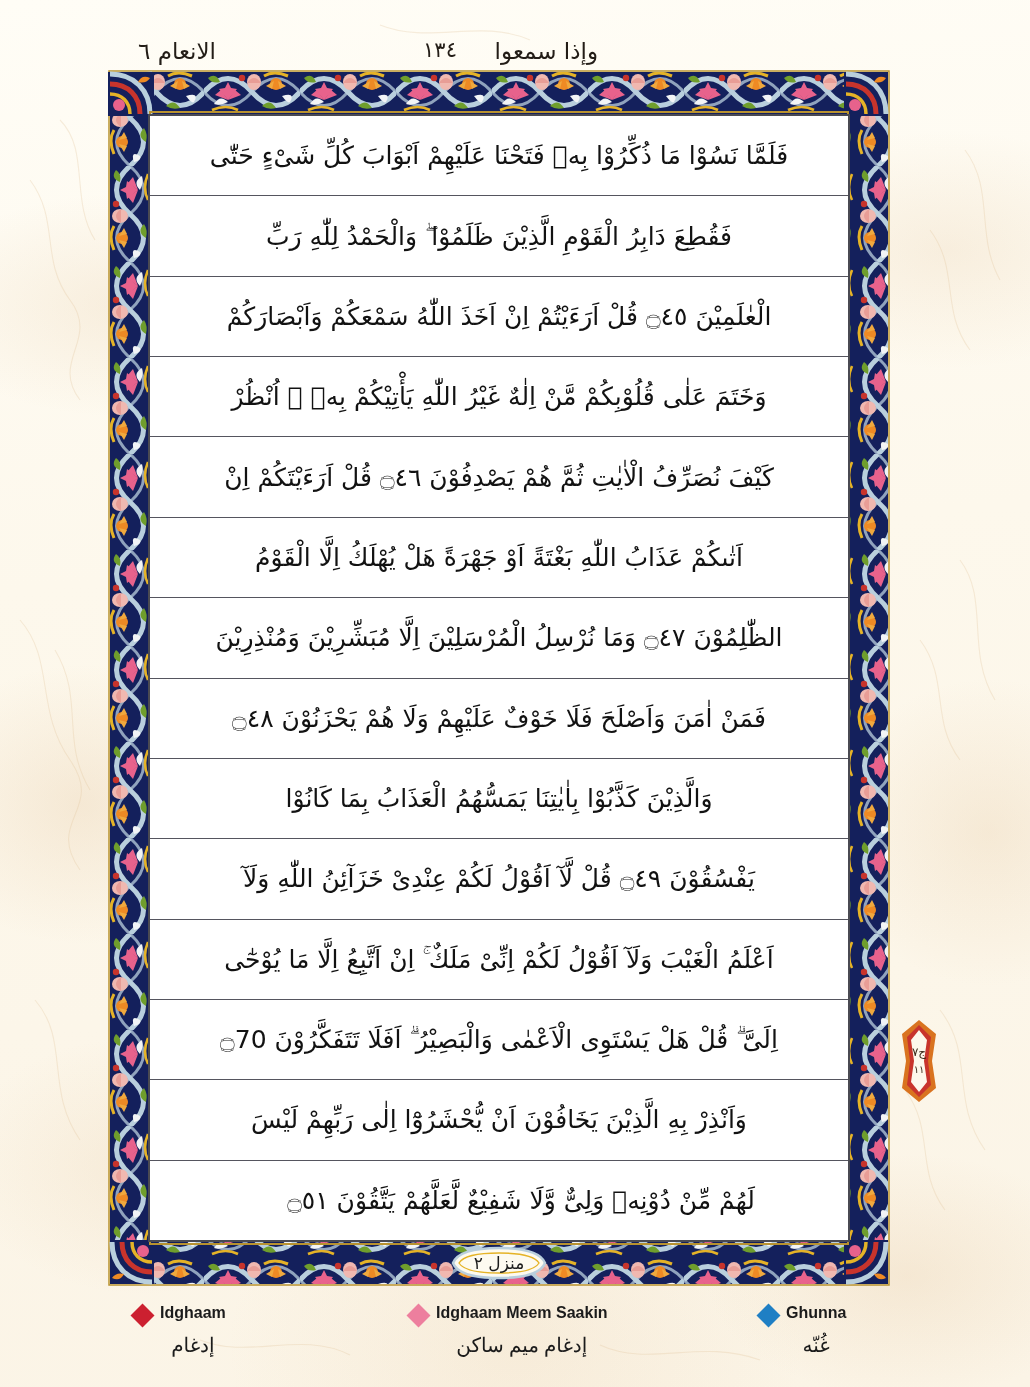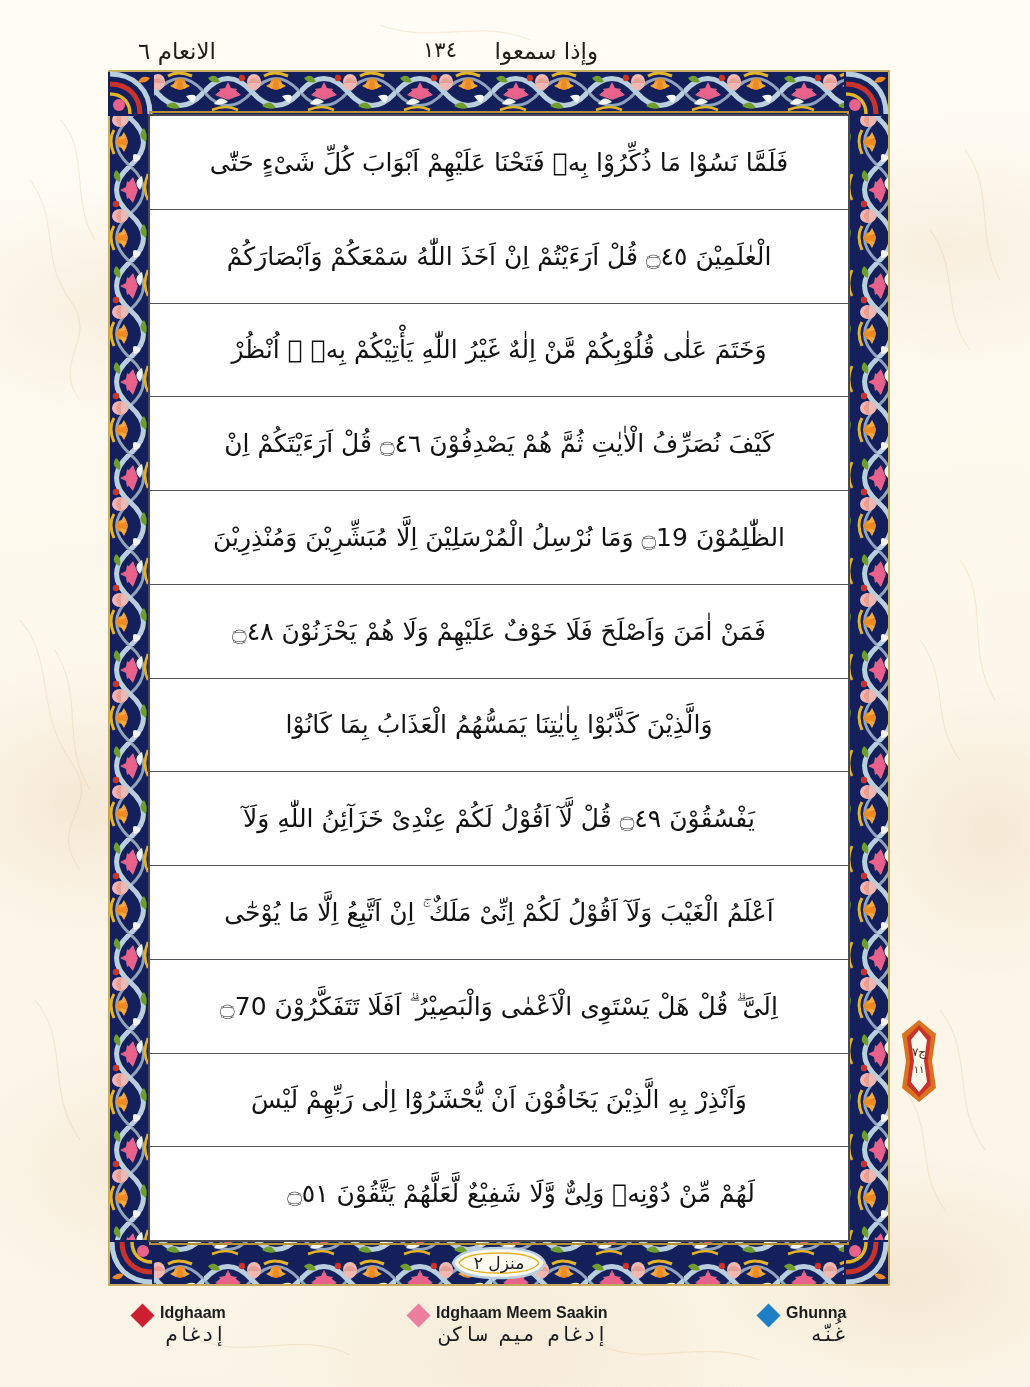--- a/index.html
+++ b/index.html
@@ -81,21 +81,21 @@
   }
 
   
   #legend{
     position:absolute;left:0;right:8px;top:1300px;height:62px;
   }
   .legend-item{position:absolute;display:flex;align-items:flex-start;}
   .lg-diamond{width:17px;height:17px;transform:rotate(45deg);margin-top:3px;margin-right:9px;flex:0 0 auto;}
   .lg-texts{display:flex;flex-direction:column;line-height:1.12;}
   .lg-en{font-size:16px;font-weight:bold;color:#1b1b1b;font-family:"Liberation Sans",sans-serif;}
-  .lg-ar{font-size:20px;color:#1b1b1b;font-family:Liberation Mono, monospace;direction:rtl;text-align:right;margin-top:3px;}
+  .lg-ar{font-size:20px;color:#1b1b1b;font-family:Liberation Serif, serif;direction:rtl;text-align:center;margin-top:12px;}
   #legend-0{left:134px;top:4px;}
   #legend-1{left:410px;top:4px;}
   #legend-2{left:760px;top:4px;}
 </style>
 </head>
 <body>
 
 <div id="page">
 
   <svg id="veins" viewBox="0 0 1030 1387" preserveAspectRatio="none">
@@ -225,30 +225,36 @@
         <path d="M-46 0 Q-40 -15 0 -15 Q40 -15 46 0 Q40 15 0 15 Q-40 15 -46 0 Z" fill="#fdfaf0" stroke="#b9cfdd" stroke-width="2.5"></path>
         <path d="M-40 0 Q-34 -10 0 -10 Q34 -10 40 0 Q34 10 0 10 Q-34 10 -40 0 Z" fill="none" stroke="#e5b327" stroke-width="1.4"></path>
       </g>
     </svg>
 
     <div id="panel">
       <div class="ayah-line">
           <span class="ayah-text">فَلَمَّا نَسُوْا مَا ذُكِّرُوْا بِهٖ فَتَحْنَا عَلَيْهِمْ اَبْوَابَ كُلِّ شَىْءٍ حَتّٰى</span>
         </div>
       <div class="ayah-line">
+          <span class="ayah-text">فَقُطِعَ دَابِرُ الْقَوْمِ الَّذِيْنَ ظَلَمُوْا ۖ وَالْحَمْدُ لِلّٰهِ رَبِّ</span>
+        </div>
+      <div class="ayah-line">
           <span class="ayah-text">الْعٰلَمِيْنَ ۝٤٥ قُلْ اَرَءَيْتُمْ اِنْ اَخَذَ اللّٰهُ سَمْعَكُمْ وَاَبْصَارَكُمْ</span>
         </div>
       <div class="ayah-line">
           <span class="ayah-text">وَخَتَمَ عَلٰى قُلُوْبِكُمْ مَّنْ اِلٰهٌ غَيْرُ اللّٰهِ يَأْتِيْكُمْ بِهٖ ۗ اُنْظُرْ</span>
         </div>
       <div class="ayah-line">
           <span class="ayah-text">كَيْفَ نُصَرِّفُ الْاٰيٰتِ ثُمَّ هُمْ يَصْدِفُوْنَ ۝٤٦ قُلْ اَرَءَيْتَكُمْ اِنْ</span>
         </div>
       <div class="ayah-line">
-          <span class="ayah-text">الظّٰلِمُوْنَ ۝19 وَمَا نُرْسِلُ الْمُرْسَلِيْنَ اِلَّا مُبَشِّرِيْنَ وَمُنْذِرِيْنَ</span>
+          <span class="ayah-text">اَتٰىكُمْ عَذَابُ اللّٰهِ بَغْتَةً اَوْ جَهْرَةً هَلْ يُهْلَكُ اِلَّا الْقَوْمُ</span>
+        </div>
+      <div class="ayah-line">
+          <span class="ayah-text">الظّٰلِمُوْنَ ۝٤٧ وَمَا نُرْسِلُ الْمُرْسَلِيْنَ اِلَّا مُبَشِّرِيْنَ وَمُنْذِرِيْنَ</span>
         </div>
       <div class="ayah-line">
           <span class="ayah-text">فَمَنْ اٰمَنَ وَاَصْلَحَ فَلَا خَوْفٌ عَلَيْهِمْ وَلَا هُمْ يَحْزَنُوْنَ ۝٤٨</span>
         </div>
       <div class="ayah-line">
           <span class="ayah-text">وَالَّذِيْنَ كَذَّبُوْا بِاٰيٰتِنَا يَمَسُّهُمُ الْعَذَابُ بِمَا كَانُوْا</span>
         </div>
       <div class="ayah-line">
           <span class="ayah-text">يَفْسُقُوْنَ ۝٤٩ قُلْ لَّآ اَقُوْلُ لَكُمْ عِنْدِىْ خَزَآئِنُ اللّٰهِ وَلَآ</span>
         </div>

